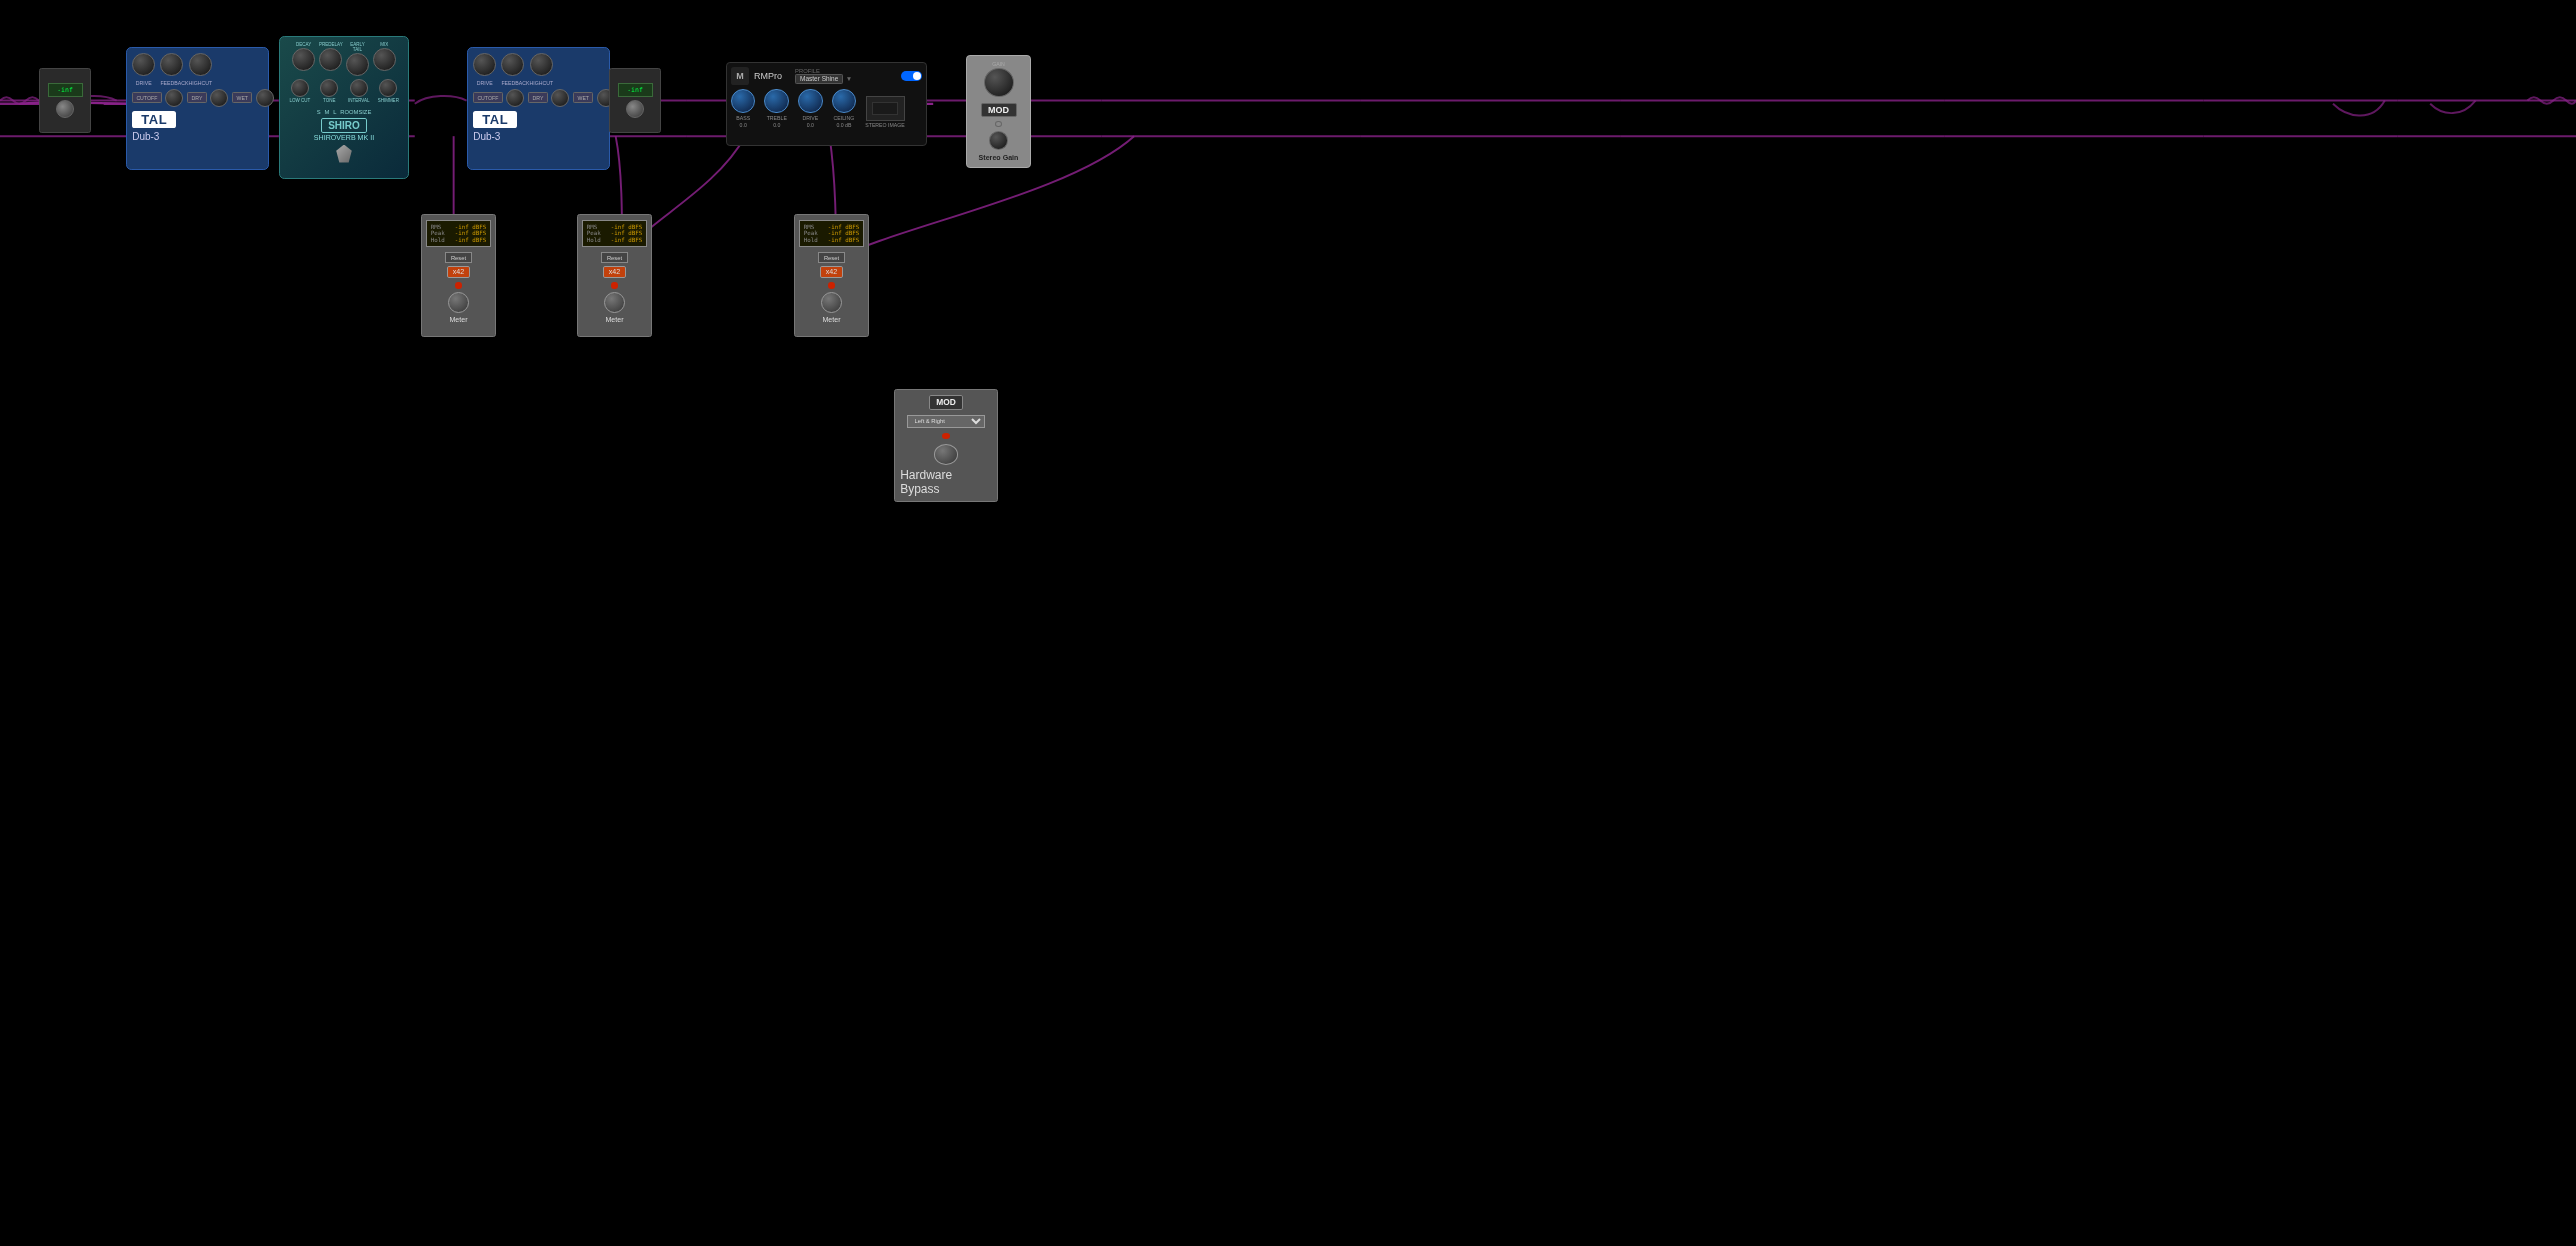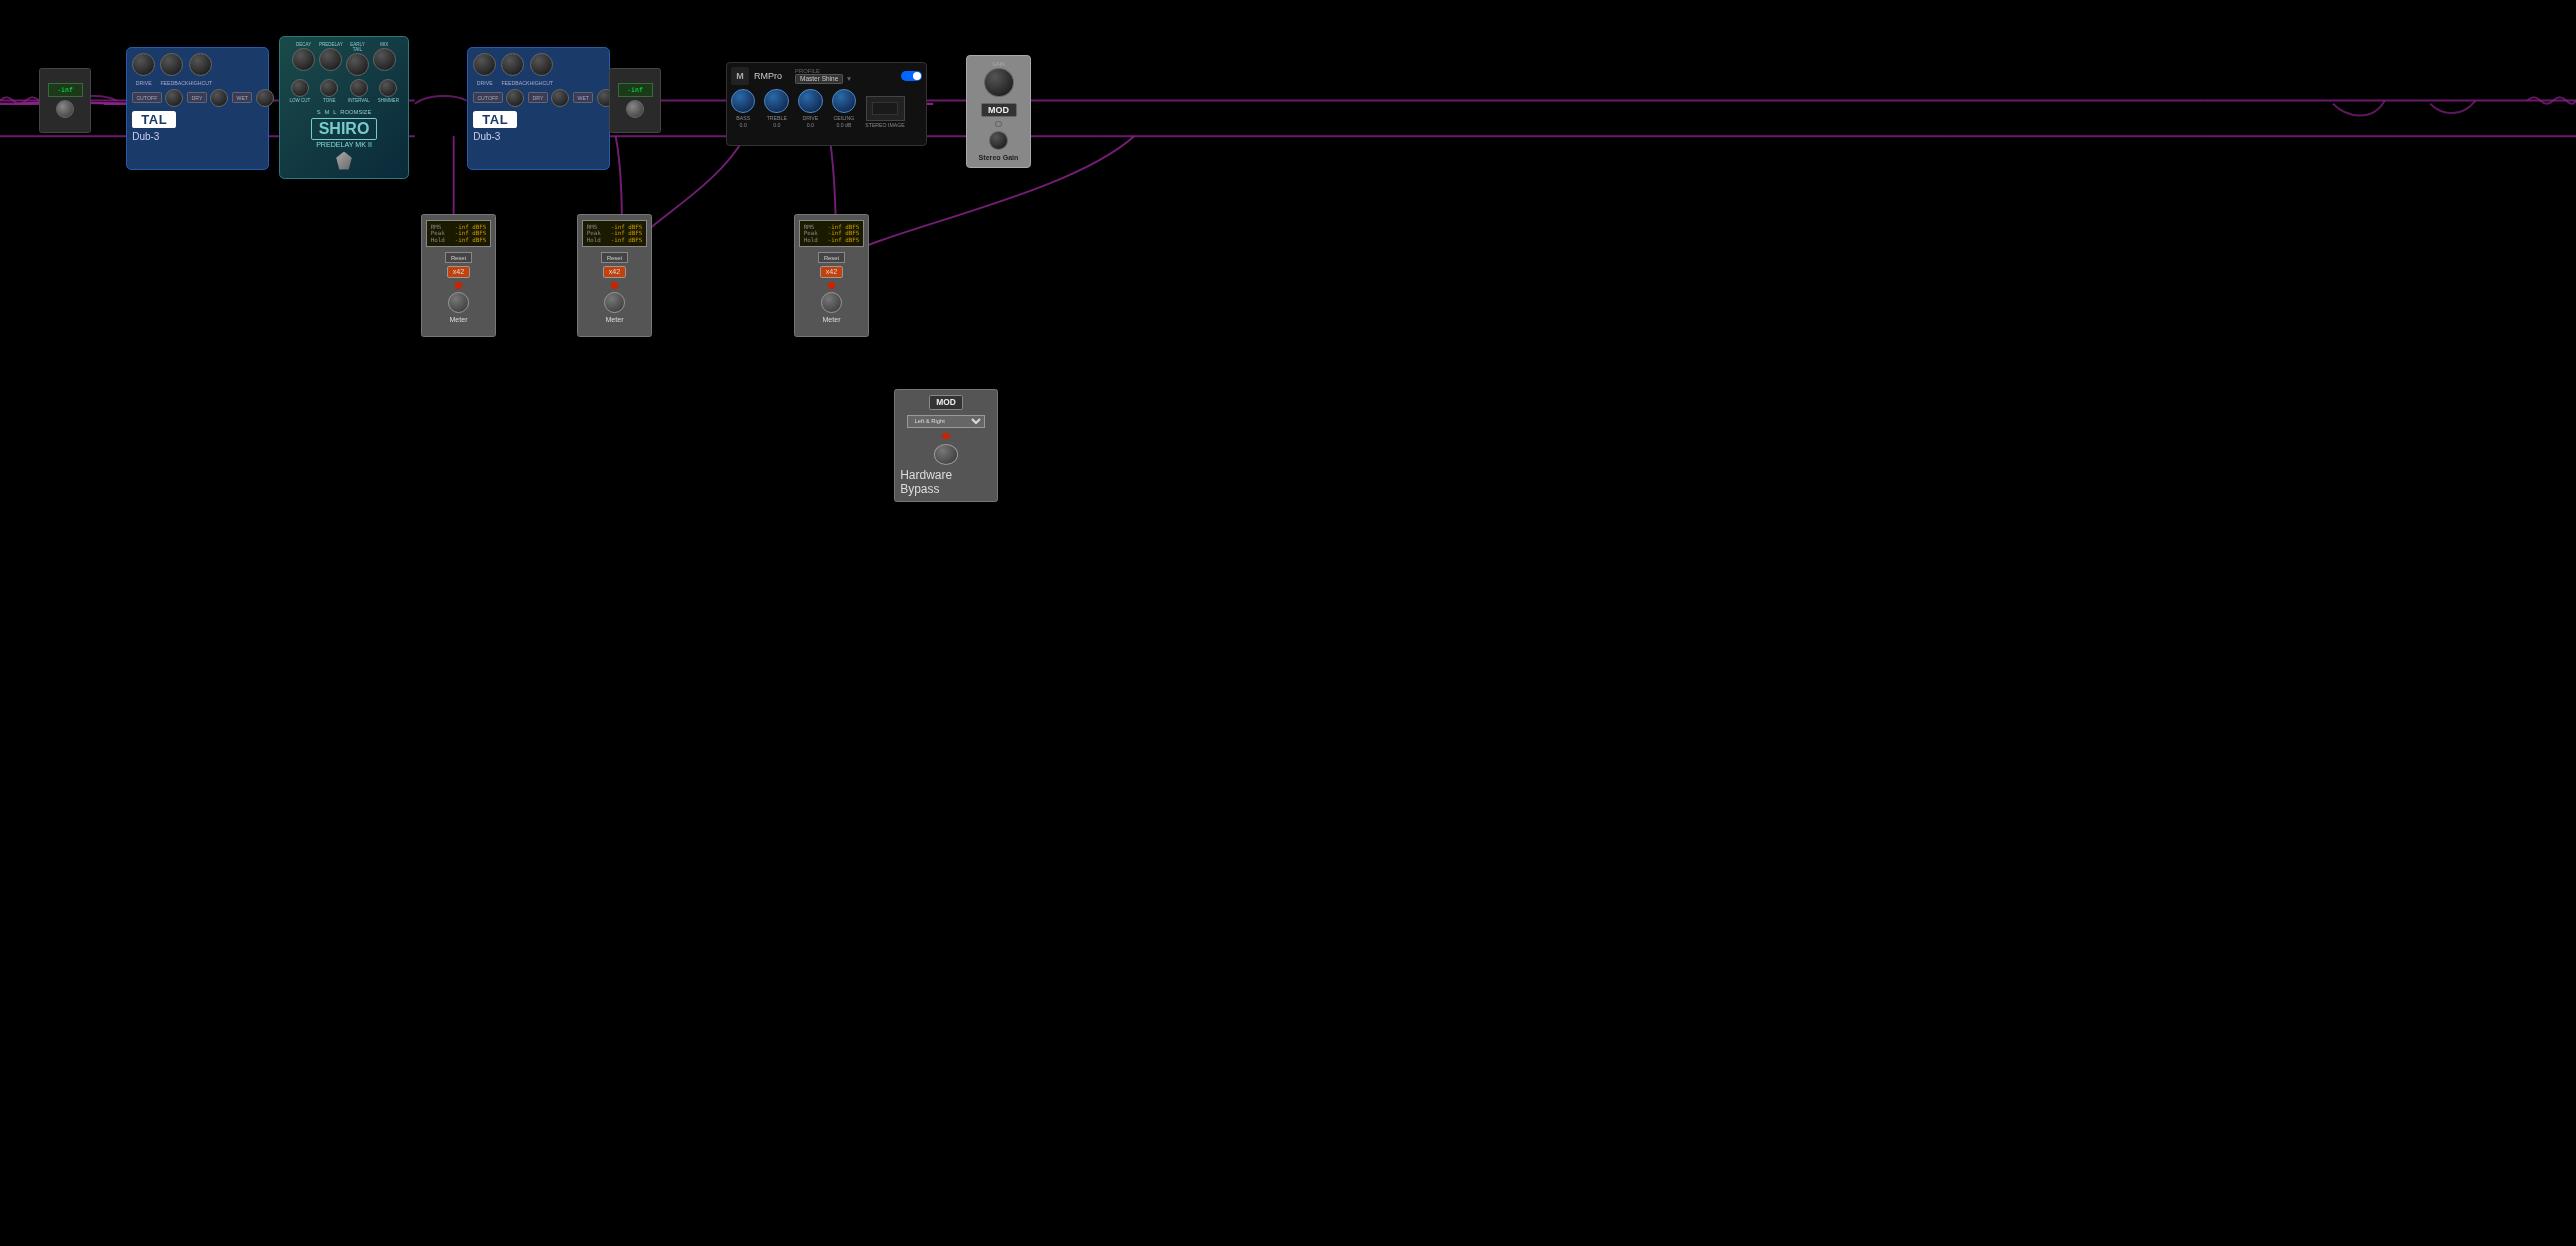--- a/index.html
+++ b/index.html
@@ -159,21 +159,21 @@
     .shiro .mid-knobs {
       display: flex;
       gap: 6.5px;
       margin-bottom: 2.6px;
     }
     .shiro-badge {
       background: transparent;
       border: 1.3px solid #7cc;
       color: #7cc;
       font-weight: bold;
-      font-size: 16px;
+      font-size: 10px;
       padding: 0.6px 6.5px;
       border-radius: 1.9px;
       margin: 1.3px 0;
     }
     .shiro-name {
       color: #8dd;
       font-size: 7.1px;
     }
     .shiro-gem {
       width: 15.6px;
@@ -571,21 +571,21 @@
       <span class="label-top">SHIMMER</span>
     </div>
   </div>
   <div style="display:flex;align-items:center;gap:3.9px;margin:2.6px 0;">
     <span style="font-size:5.8px;color:#8cc;">S</span>
     <span style="font-size:5.8px;color:#8cc;">M</span>
     <span style="font-size:5.8px;color:#8cc;">L</span>
     <span style="font-size:5.8px;color:#8cc;">ROOMSIZE</span>
   </div>
   <div class="shiro-badge">SHIRO</div>
-  <div class="shiro-name">PREDELAY MK II</div>
+  <div class="shiro-name">SHIROVERB MK II</div>
   <div class="shiro-gem"></div>
 </div>
 
 <div class="plugin tal-dub" style="left: 467px; top: 47px;">
   <div class="knobs-row">
     <div class="knob"></div>
     <div class="knob"></div>
     <div class="knob"></div>
   </div>
   <div class="labels-row">

